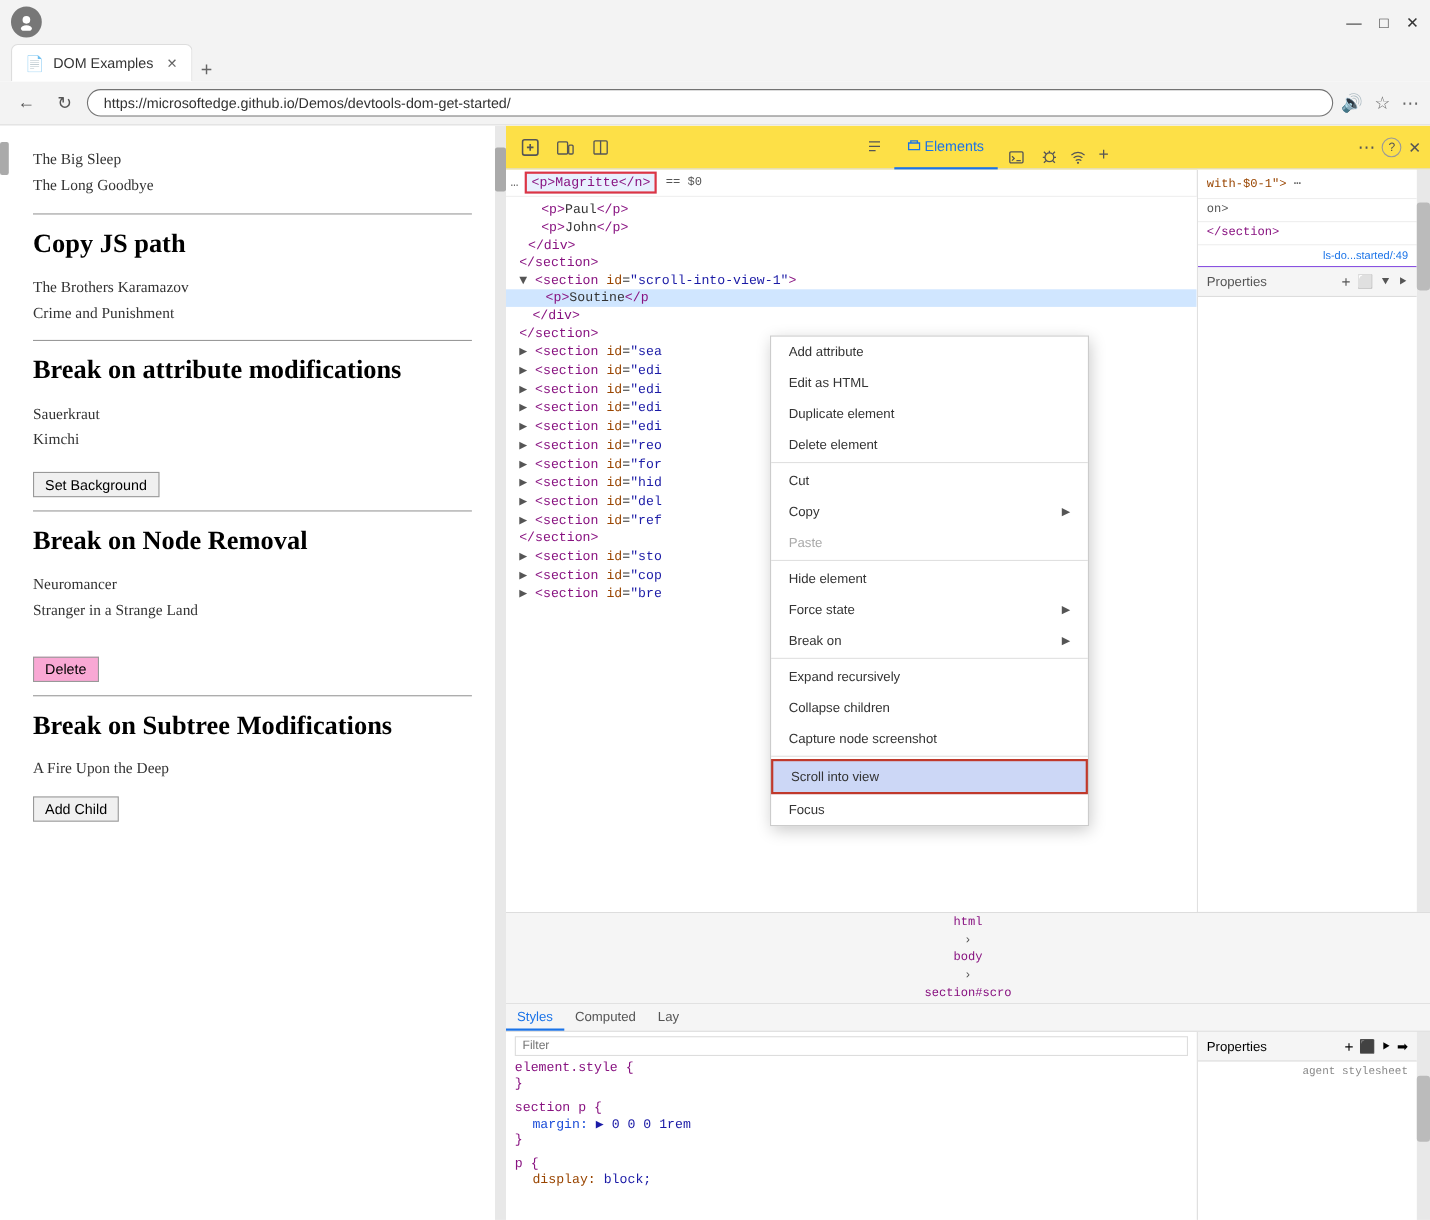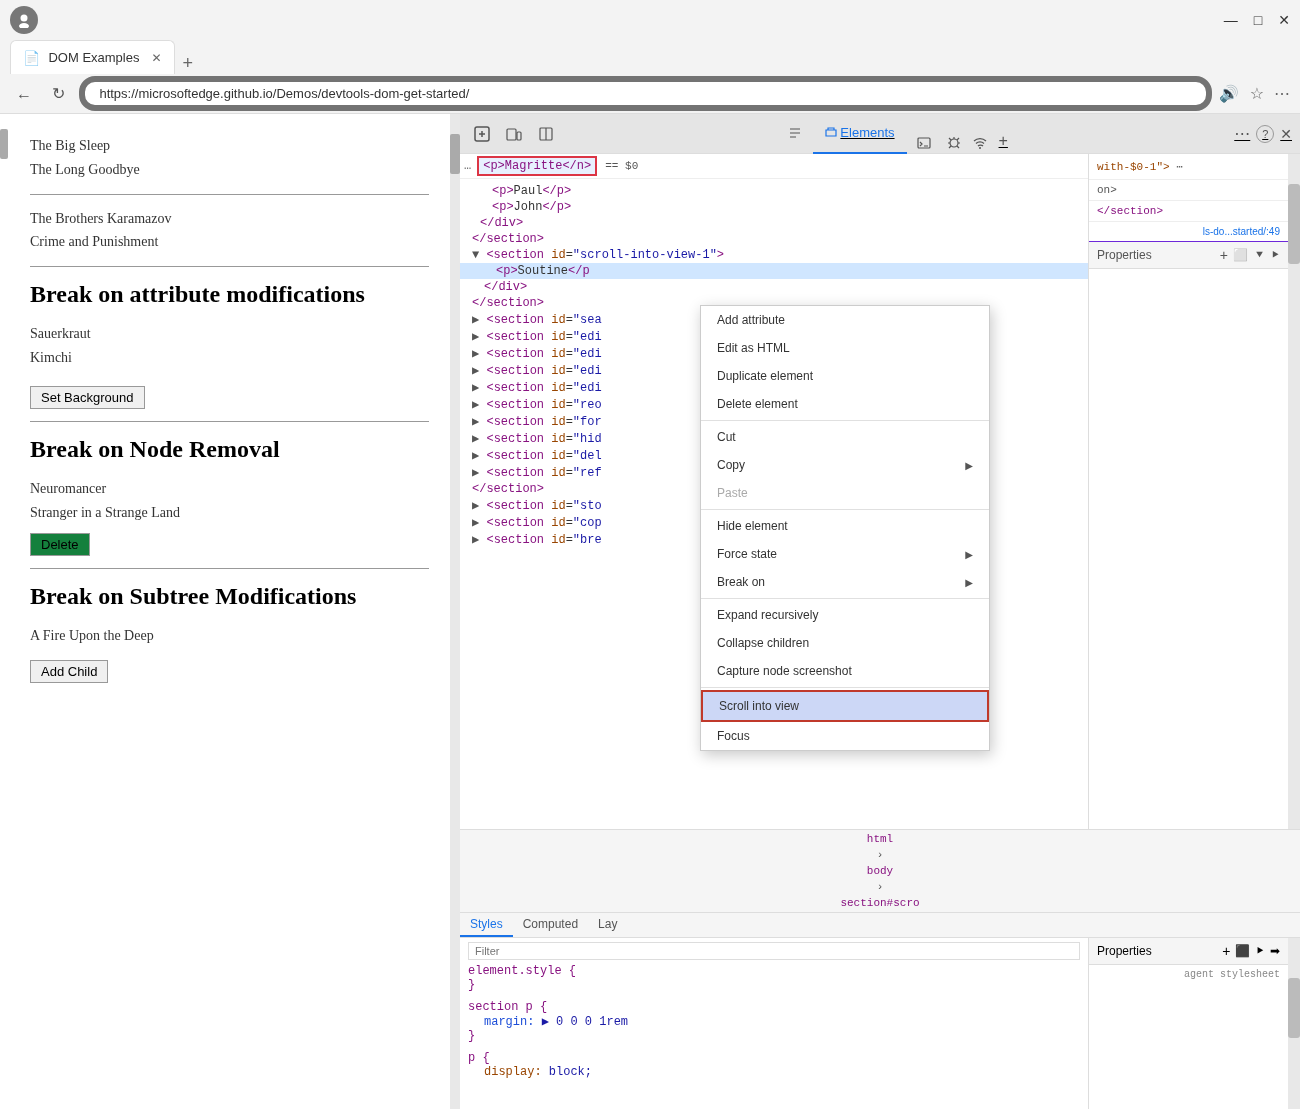--- a/index.html
+++ b/index.html
@@ -11,40 +11,40 @@
     .tab { display: flex; align-items: center; gap: 8px; background: #fff; border: 1px solid #ddd; border-bottom: none; border-radius: 6px 6px 0 0; padding: 6px 12px; font-size: 13px; color: #333; height: 34px; }
     .tab-icon { color: #666; font-size: 14px; }
     .tab-close { color: #666; cursor: pointer; font-size: 12px; margin-left: 4px; }
     .tab-add { background: none; border: none; font-size: 18px; color: #666; cursor: pointer; padding: 0 8px; }
     .title-bar-controls { display: flex; gap: 16px; color: #333; font-size: 14px; }
     .title-bar-controls span { cursor: pointer; }
 
     .address-bar { display: flex; align-items: center; gap: 8px; background: #f3f3f3; padding: 4px 10px; height: 40px; border-bottom: 1px solid #ddd; }
     .nav-btn { background: none; border: none; cursor: pointer; color: #555; font-size: 16px; padding: 4px 6px; }
     .nav-btn:disabled { color: #bbb; }
-    .address-input { flex: 1; border: 6px solid #737373; border-radius: 16px; padding: 4px 14px; font-size: 13px; background: #fff; color: #333; outline: none; }
+    .address-input { flex: 1; border: 1px solid #737373; border-radius: 16px; padding: 4px 14px; font-size: 13px; background: #fff; color: #333; outline: none; }
     .addr-icons { display: flex; gap: 10px; align-items: center; color: #666; }
 
     
     .main-area { display: flex; flex: 1; overflow: hidden; }
 
     
     .page-content { width: 460px; min-width: 460px; background: #fff; overflow-y: auto; padding: 20px 30px; font-family: Georgia, serif; border-right: 1px solid #ddd; position: relative; }
 
     .book-list { font-size: 14px; color: #333; margin-bottom: 8px; line-height: 1.7; }
     .section-divider { border: none; border-top: 1px solid #999; margin: 12px 0; }
     .section-title { font-size: 24px; font-weight: bold; color: #000; margin-bottom: 12px; line-height: 1.3; }
     .btn-set-bg { margin-top: 8px; padding: 3px 10px; border: 1px solid #999; background: #f0f0f0; cursor: pointer; font-size: 13px; }
-    .btn-delete { padding: 3px 10px; border: 1px solid #999; background: #15803d; cursor: pointer; font-size: 13px; margin-top: 0; }
+    .btn-delete { padding: 3px 10px; border: 1px solid #999; background: #f9a8d4; cursor: pointer; font-size: 13px; margin-top: 21px; }
     .btn-add-child { padding: 3px 10px; border: 1px solid #999; background: #f0f0f0; cursor: pointer; font-size: 13px; margin-top: 4px; }
 
     
     .devtools-panel { flex: 1; display: flex; flex-direction: column; background: #fff; overflow: hidden; font-family: 'Segoe UI', sans-serif; font-size: 12px; }
 
-    .devtools-toolbar { display: flex; align-items: center; justify-content: space-between; background: #e5e5e5; border-bottom: 1px solid #ddd; padding: 0 8px; height: 40px; text-decoration: underline; }
+    .devtools-toolbar { display: flex; align-items: center; justify-content: space-between; background: #fde047; border-bottom: 1px solid #ddd; padding: 0 8px; height: 40px; }
     .devtools-tools { display: flex; align-items: center; gap: 4px; }
     .devtools-tool-btn { background: none; border: none; cursor: pointer; padding: 4px 6px; color: #555; font-size: 14px; display: flex; align-items: center; justify-content: center; }
     .devtools-tabs { display: flex; align-items: flex-end; height: 40px; }
     .devtools-tab { padding: 0 12px; height: 40px; display: flex; align-items: center; border: none; background: none; cursor: pointer; font-size: 13px; color: #555; border-bottom: 2px solid transparent; }
     .devtools-tab.active { color: #1a73e8; border-bottom: 2px solid #1a73e8; }
     .devtools-right-tools { display: flex; gap: 6px; align-items: center; color: #555; }
 
     
     .elements-area { display: flex; flex: 1; overflow: hidden; }
 
@@ -125,20 +125,21 @@
     </div>
     <div class="page-content" style="padding-left:30px;">
 
       <div class="book-list">
         <div>The Big Sleep</div>
         <div>The Long Goodbye</div>
       </div>
       <hr class="section-divider">
 
       <div>
+        <div class="section-title">Copy JS path</div>
         <div class="book-list">
           <div>The Brothers Karamazov</div>
           <div>Crime and Punishment</div>
         </div>
       </div>
       <hr class="section-divider">
 
       <div>
         <div class="section-title">Break on attribute modifications</div>
         <div class="book-list">

